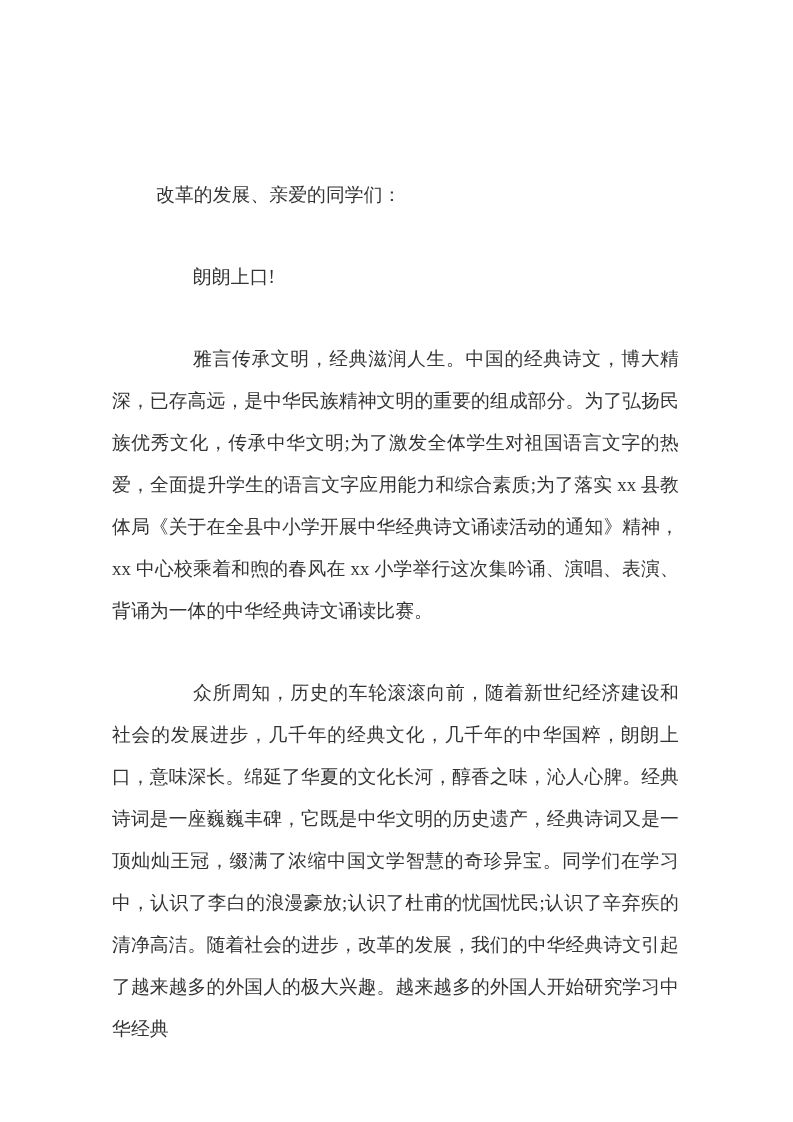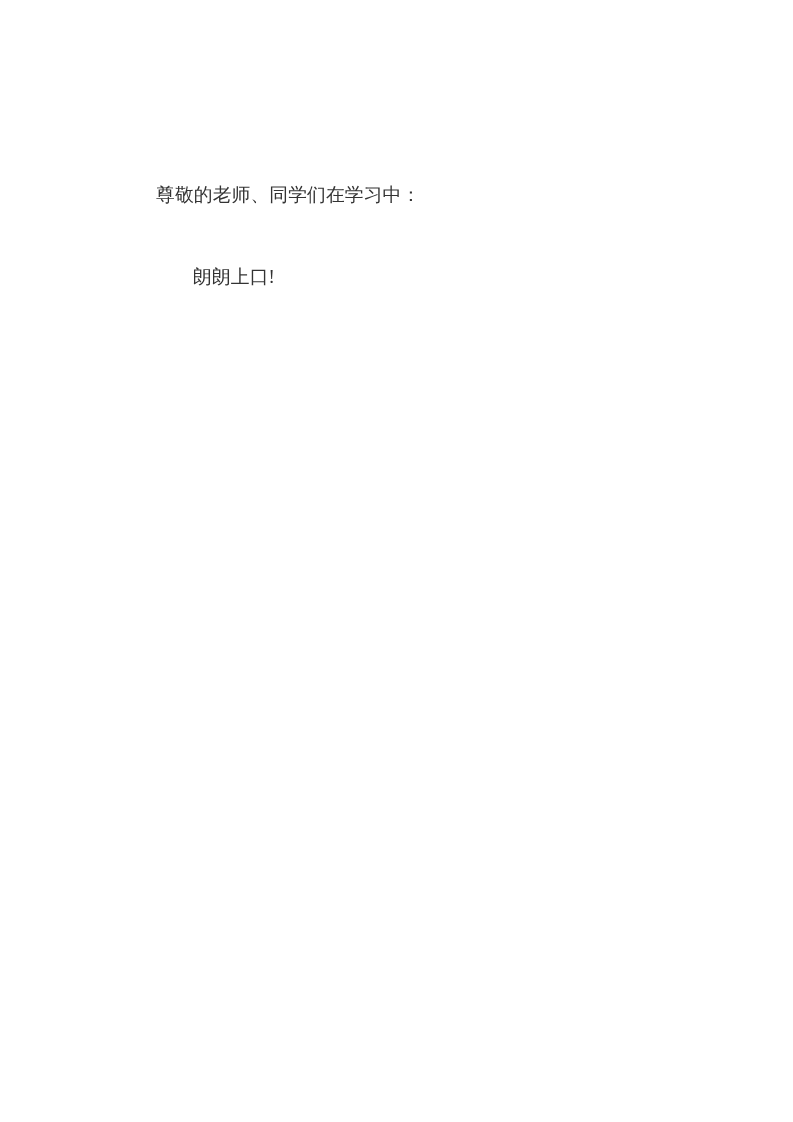--- a/index.html
+++ b/index.html
@@ -43,16 +43,18 @@
   }
   .indent-4 {
     text-indent: 81px;
   }
 </style>
 </head>
 <body>
 
 <div class="page">
   <div class="content">
-    <p class="para indent-2">尊敬的老师、同学们在学习中：</p>
+    <p class="para indent-2">改革的发展、亲爱的同学们：</p>
     <p class="para indent-4">朗朗上口!</p>
+    <p class="para indent-4">雅言传承文明，经典滋润人生。中国的经典诗文，博大精深，已存高远，是中华民族精神文明的重要的组成部分。为了弘扬民族优秀文化，传承中华文明;为了激发全体学生对祖国语言文字的热爱，全面提升学生的语言文字应用能力和综合素质;为了落实 xx 县教体局《关于在全县中小学开展中华经典诗文诵读活动的通知》精神，xx 中心校乘着和煦的春风在 xx 小学举行这次集吟诵、演唱、表演、背诵为一体的中华经典诗文诵读比赛。</p>
+    <p class="para indent-4">众所周知，历史的车轮滚滚向前，随着新世纪经济建设和社会的发展进步，几千年的经典文化，几千年的中华国粹，朗朗上口，意味深长。绵延了华夏的文化长河，醇香之味，沁人心脾。经典诗词是一座巍巍丰碑，它既是中华文明的历史遗产，经典诗词又是一顶灿灿王冠，缀满了浓缩中国文学智慧的奇珍异宝。同学们在学习中，认识了李白的浪漫豪放;认识了杜甫的忧国忧民;认识了辛弃疾的清净高洁。随着社会的进步，改革的发展，我们的中华经典诗文引起了越来越多的外国人的极大兴趣。越来越多的外国人开始研究学习中华经典</p>
   </div>
 </div>
 
 </body></html>

